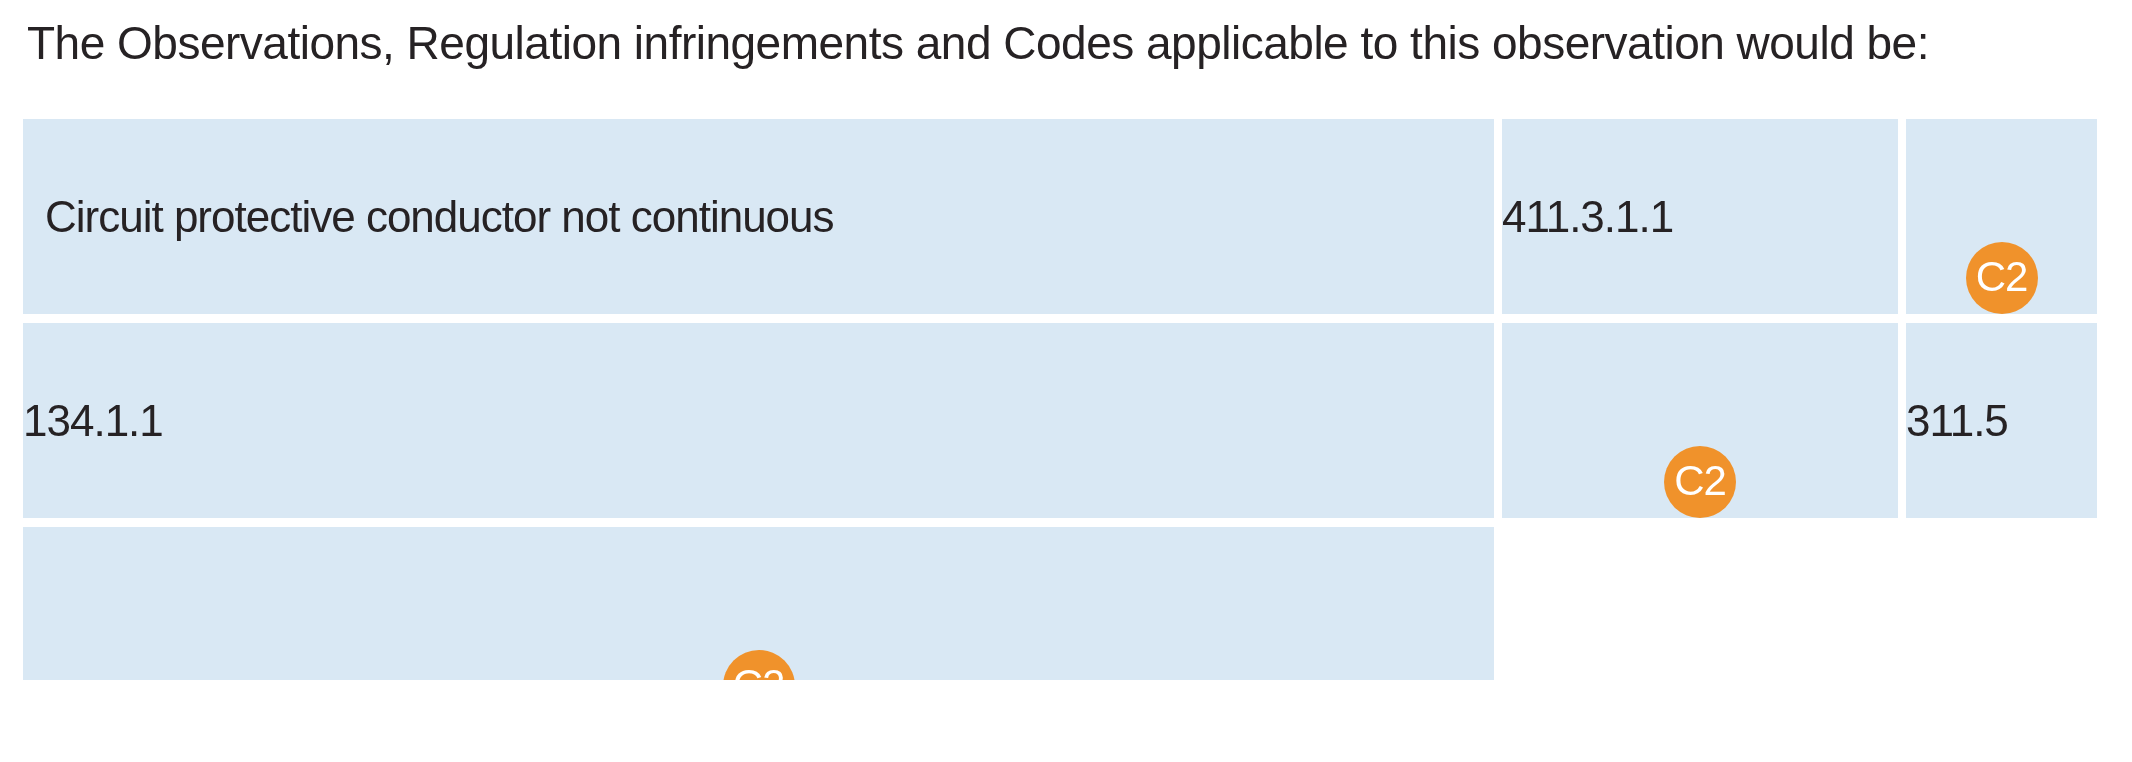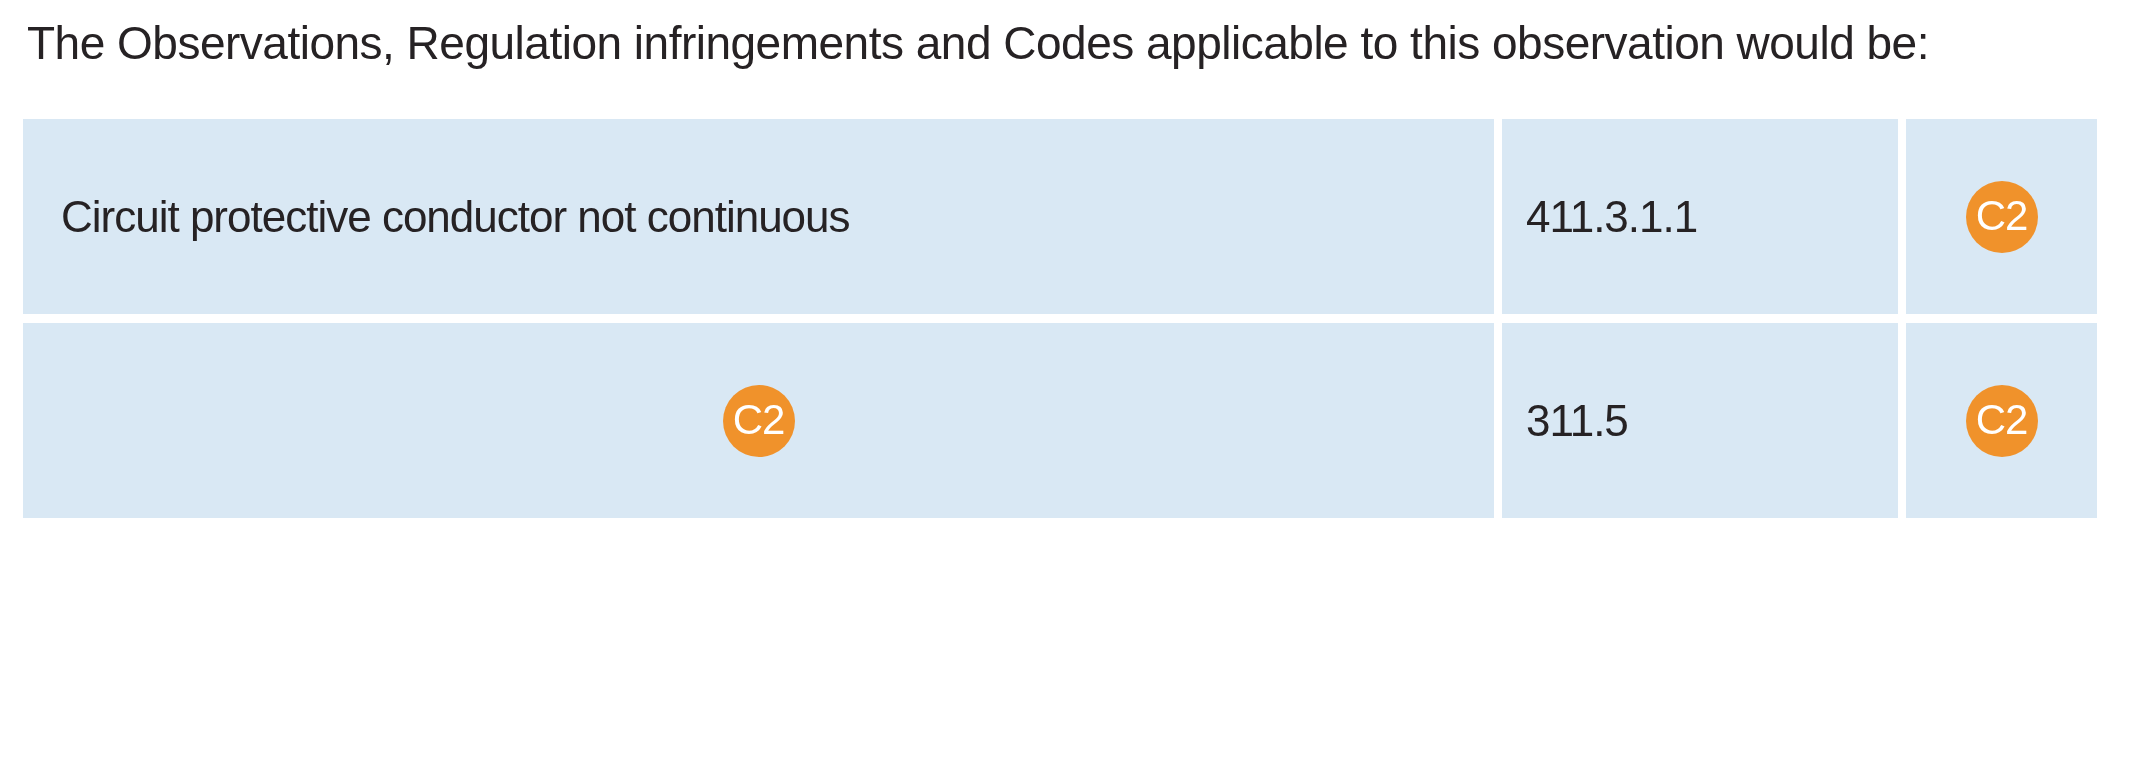--- a/index.html
+++ b/index.html
@@ -44,23 +44,23 @@
   .cell {
     background: var(--row-bg);
     display: flex;
     align-items: center;
     color: var(--text);
     font-size: 44px;
     letter-spacing: -1px;
     white-space: nowrap;
     overflow: hidden;
   }
-  .cell.obs { padding-left: 38px; }
-  .cell.reg { padding-left: 24px; }
-  .cell.code { justify-content: center; }
+  .cell.obs { padding-left: 22px; }
+  .cell.reg { }
+  .cell.code { justify-content: center; align-items: flex-end; }
   .badge {
     width: 72px;
     height: 72px;
     border-radius: 50%;
     background: var(--badge-bg);
     color: var(--badge-fg);
     display: flex;
     align-items: center;
     justify-content: center;
     font-size: 42px;
@@ -77,20 +77,21 @@
   <div class="title">The Observations, Regulation infringements and Codes applicable to this observation would be:</div>
 
   <div class="obs-table">
 
     <div class="cell obs">Circuit protective conductor not continuous</div>
     <div class="cell reg">411.3.1.1</div>
     <div class="cell code">
       <span class="badge">C2</span>
     </div>
 
+    <div class="cell reg">134.1.1</div>
     <div class="cell code">
       <span class="badge">C2</span>
     </div>
 
     <div class="cell reg">311.5</div>
     <div class="cell code">
       <span class="badge">C2</span>
     </div>
 
   </div>

